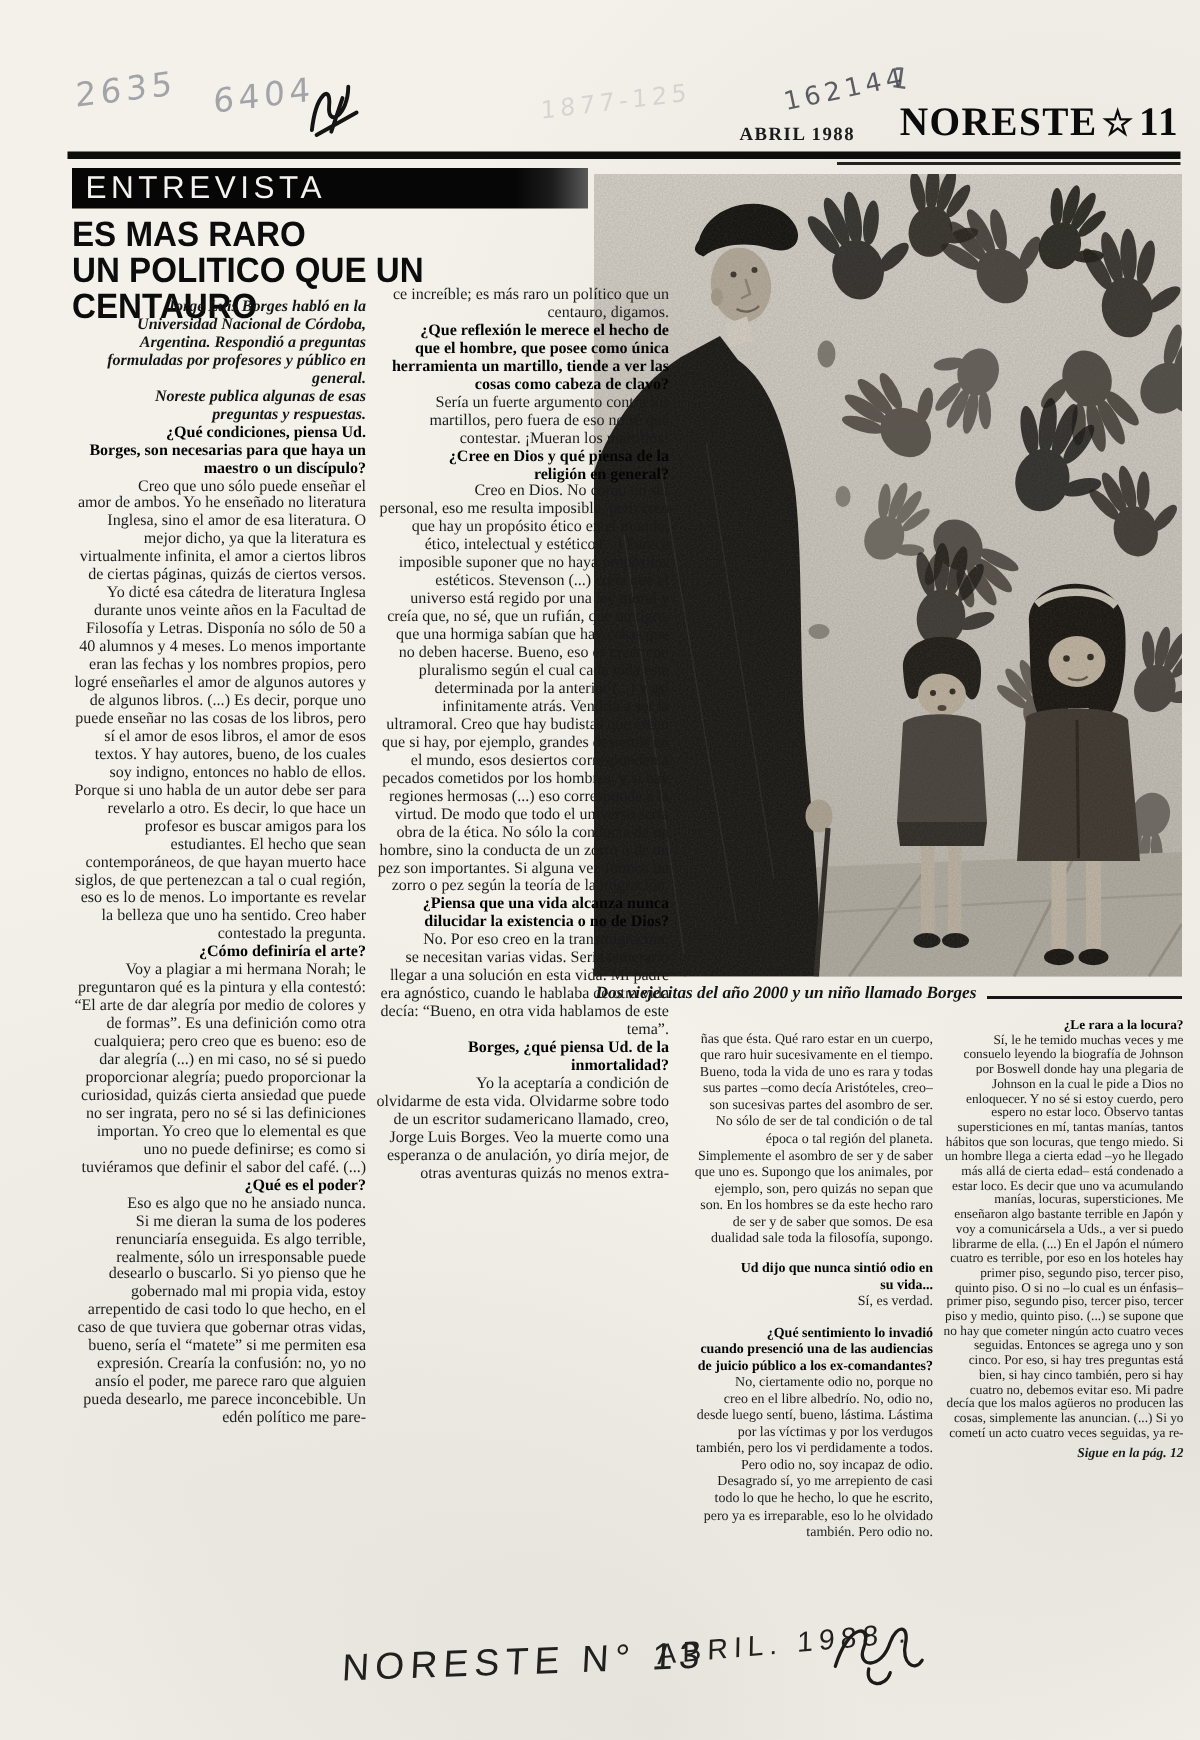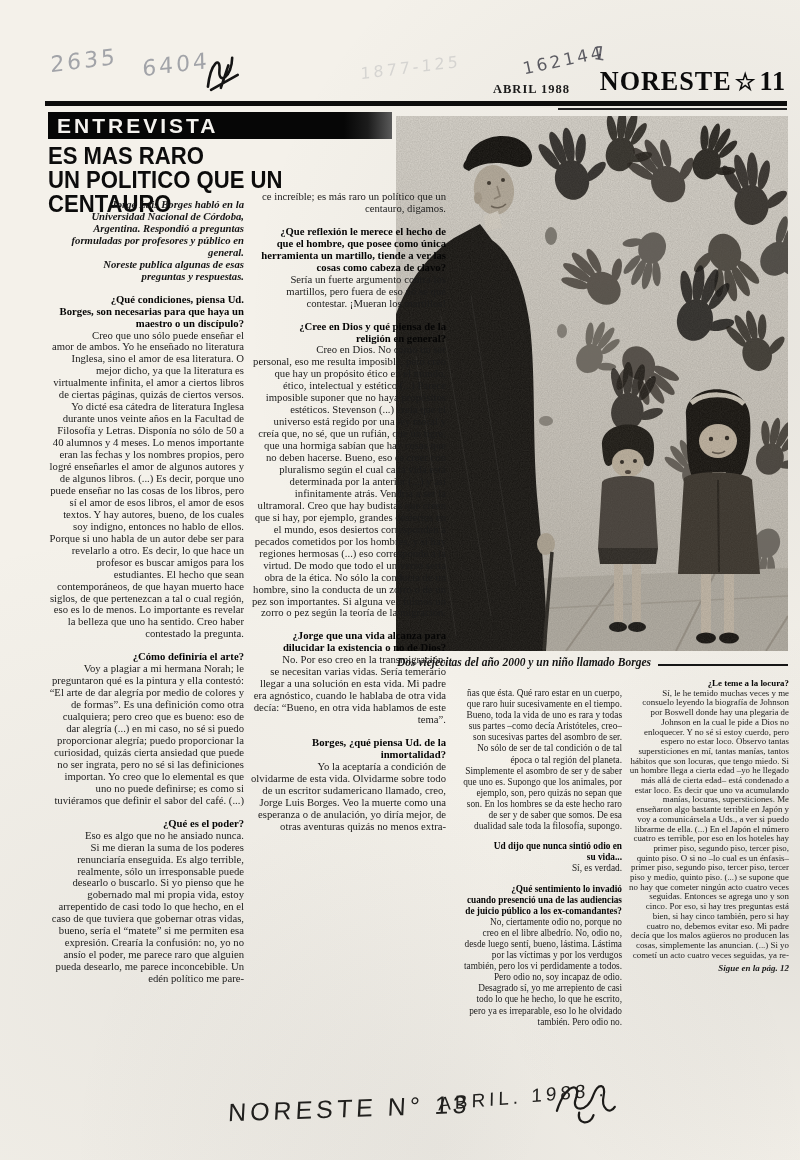--- a/index.html
+++ b/index.html
@@ -21,34 +21,34 @@
   
   .date-label{position:absolute;left:493px;top:82px;font-weight:bold;font-size:12.5px;letter-spacing:1px;text-align:center;}
   .masthead{position:absolute;right:14px;top:66px;font-weight:bold;font-size:27px;
     letter-spacing:1px;transform:scaleX(0.97);transform-origin:right;color:#0b0b0b;}
   .masthead .star{font-size:24px;padding:0 3px;}
   .rule-thick{position:absolute;left:45px;right:13px;top:101px;height:5px;background:#0d0d0c;}
   .rule-thin{position:absolute;left:558px;right:13px;top:108px;height:2px;background:#222;}
   
   .section-bar{position:absolute;left:48px;top:112px;width:344px;height:27px;
     background:linear-gradient(90deg,#060606 0 86%,#1c1c1c 93%,#5a5a5a 100%);
-    color:#f4f2ee;font-family:"Liberation Sans",sans-serif;font-size:21px;font-weight:700;
+    color:#f4f2ee;font-family:"Liberation Sans",sans-serif;font-size:21px;font-weight:400;
     letter-spacing:3px;line-height:27px;padding-left:9px;box-sizing:border-box;}
   .headline{position:absolute;left:48px;top:144px;width:360px;margin:0;
     font-family:"Liberation Sans",sans-serif;font-weight:bold;font-size:23.5px;line-height:24px;
     color:#0c0c0c;transform:scaleX(0.94);transform-origin:left;}
   
   .photo{position:absolute;left:396px;top:116px;width:392px;height:535px;background:#c9c4bb;}
   .caption-row{position:absolute;left:397px;top:656px;width:391px;display:flex;align-items:flex-end;}
   .caption{font-weight:bold;font-style:italic;font-size:11.5px;white-space:nowrap;color:#141414;text-align:right;}
   .caption-rule{flex:1;border-bottom:2px solid #161616;margin:0 0 2px 7px;}
   
   .col{position:absolute;text-align:justify;}
   .col p{margin:0;text-indent:27px;text-align:right;}
-  .col p.q{font-weight:bold;color:#050505;margin-top:11px;}
+  .col p.q{font-weight:bold;color:#050505;margin-top:0;}
   .col p.cont{text-indent:0;}
   .col p.intro{font-weight:bold;font-style:italic;text-indent:18px;color:#151515;}
   .col1{left:48px;top:199px;width:196px;height:950px;font-size:10.7px;line-height:11.95px;overflow:hidden;}
   .col2{left:251px;top:191px;width:195px;height:958px;font-size:10.7px;line-height:11.95px;overflow:hidden;}
   .col3{left:461px;top:688px;width:161px;height:462px;font-size:9.3px;line-height:11.1px;overflow:hidden;}
   .col3 p{text-indent:22px;}
   .col3 p.q{margin-top:9px;}
   .col4{left:629px;top:673px;width:160px;height:480px;font-size:8.9px;line-height:9.7px;overflow:hidden;}
   .col4 p{text-indent:20px;}
   .col4 p.q{margin-top:6px;}
@@ -202,36 +202,36 @@
     <p class="q">¿Qué es el poder?</p>
     <p>Eso es algo que no he ansiado nunca. Si me dieran la suma de los poderes renunciaría enseguida. Es algo terrible, realmente, sólo un irresponsable puede desearlo o buscarlo. Si yo pienso que he gobernado mal mi propia vida, estoy arrepentido de casi todo lo que hecho, en el caso de que tuviera que gobernar otras vidas, bueno, sería el “matete” si me permiten esa expresión. Crearía la confusión: no, yo no ansío el poder, me parece raro que alguien pueda desearlo, me parece inconcebible. Un edén político me pare-</p>
   </div>
 
   <div class="col col2">
     <p class="cont">ce increíble; es más raro un político que un centauro, digamos.</p>
     <p class="q">¿Que reflexión le merece el hecho de que el hombre, que posee como única herramienta un martillo, tiende a ver las cosas como cabeza de clavo?</p>
     <p>Sería un fuerte argumento contra los martillos, pero fuera de eso no sé qué contestar. ¡Mueran los martillos!</p>
     <p class="q">¿Cree en Dios y qué piensa de la religión en general?</p>
     <p>Creo en Dios. No como un ser personal, eso me resulta imposible, pero creo que hay un propósito ético en el mundo, ético, intelectual y estético (...) Parece imposible suponer que no haya propósitos estéticos. Stevenson (...) creía que el universo está regido por una ley moral y creía que, no sé, que un rufián, que un tigre, que una hormiga sabían que hay cosas que no deben hacerse. Bueno, eso es creer con pluralismo según el cual cada vida está determinada por la anterior (...) y así infinitamente atrás. Vendría a ser la ultramoral. Creo que hay budistas que creen que si hay, por ejemplo, grandes desiertos en el mundo, esos desiertos corresponden a pecados cometidos por los hombres, y si hay regiones hermosas (...) eso corresponde a la virtud. De modo que todo el universo sería obra de la ética. No sólo la conducta de un hombre, sino la conducta de un zorro o de un pez son importantes. Si alguna vez fuimos un zorro o pez según la teoría de la migración.</p>
-    <p class="q">¿Jorge que una vida alcanza para dilucidar la existencia o no de Dios?</p>
+    <p class="q">¿Piensa que una vida alcanza nunca dilucidar la existencia o no de Dios?</p>
     <p>No. Por eso creo en la transmigración, se necesitan varias vidas. Sería temerario llegar a una solución en esta vida. Mi padre era agnóstico, cuando le hablaba de otra vida decía: “Bueno, en otra vida hablamos de este tema”.</p>
     <p class="q">Borges, ¿qué piensa Ud. de la inmortalidad?</p>
     <p>Yo la aceptaría a condición de olvidarme de esta vida. Olvidarme sobre todo de un escritor sudamericano llamado, creo, Jorge Luis Borges. Veo la muerte como una esperanza o de anulación, yo diría mejor, de otras aventuras quizás no menos extra-</p>
   </div>
 
   <div class="col col3">
     <p class="cont">ñas que ésta. Qué raro estar en un cuerpo, que raro huir sucesivamente en el tiempo. Bueno, toda la vida de uno es rara y todas sus partes –como decía Aristóteles, creo– son sucesivas partes del asombro de ser. No sólo de ser de tal condición o de tal época o tal región del planeta. Simplemente el asombro de ser y de saber que uno es. Supongo que los animales, por ejemplo, son, pero quizás no sepan que son. En los hombres se da este hecho raro de ser y de saber que somos. De esa dualidad sale toda la filosofía, supongo.</p>
     <p class="q">Ud dijo que nunca sintió odio en su vida...</p>
     <p>Sí, es verdad.</p>
     <p class="q">¿Qué sentimiento lo invadió cuando presenció una de las audiencias de juicio público a los ex-comandantes?</p>
     <p>No, ciertamente odio no, porque no creo en el libre albedrío. No, odio no, desde luego sentí, bueno, lástima. Lástima por las víctimas y por los verdugos también, pero los vi perdidamente a todos. Pero odio no, soy incapaz de odio. Desagrado sí, yo me arrepiento de casi todo lo que he hecho, lo que he escrito, pero ya es irreparable, eso lo he olvidado también. Pero odio no.</p>
   </div>
 
   <div class="col col4">
-    <p class="q">¿Le teme a la locura?</p>
+    <p class="q">¿Le rara a la locura?</p>
     <p>Sí, le he temido muchas veces y me consuelo leyendo la biografía de Johnson por Boswell donde hay una plegaria de Johnson en la cual le pide a Dios no enloquecer. Y no sé si estoy cuerdo, pero espero no estar loco. Observo tantas supersticiones en mí, tantas manías, tantos hábitos que son locuras, que tengo miedo. Si un hombre llega a cierta edad –yo he llegado más allá de cierta edad– está condenado a estar loco. Es decir que uno va acumulando manías, locuras, supersticiones. Me enseñaron algo bastante terrible en Japón y voy a comunicársela a Uds., a ver si puedo librarme de ella. (...) En el Japón el número cuatro es terrible, por eso en los hoteles hay primer piso, segundo piso, tercer piso, quinto piso. O si no –lo cual es un énfasis– primer piso, segundo piso, tercer piso, tercer piso y medio, quinto piso. (...) se supone que no hay que cometer ningún acto cuatro veces seguidas. Entonces se agrega uno y son cinco. Por eso, si hay tres preguntas está bien, si hay cinco también, pero si hay cuatro no, debemos evitar eso. Mi padre decía que los malos agüeros no producen las cosas, simplemente las anuncian. (...) Si yo cometí un acto cuatro veces seguidas, ya re-</p>
     <p class="sigue">Sigue en la pág. 12</p>
   </div>
 
   <span class="pen" style="left:228px;top:1094px;font-size:25px;">NORESTE  N° 13</span>
   <span class="pen" style="left:438px;top:1086px;font-size:19px;transform:rotate(-5deg) skewX(-6deg);">ABRIL. 1988 .</span>
   <svg class="scribble" style="left:548px;top:1072px;transform:rotate(-6deg);" width="72" height="58">
     <path d="M8,36 C20,8 36,10 28,26 C22,38 38,42 46,24 C52,12 60,14 56,26 C52,38 60,46 66,38 M30,40 C26,52 40,54 44,44" stroke="#1c1b19" fill="none" stroke-width="2.2" stroke-linecap="round"></path>
   </svg>
 

